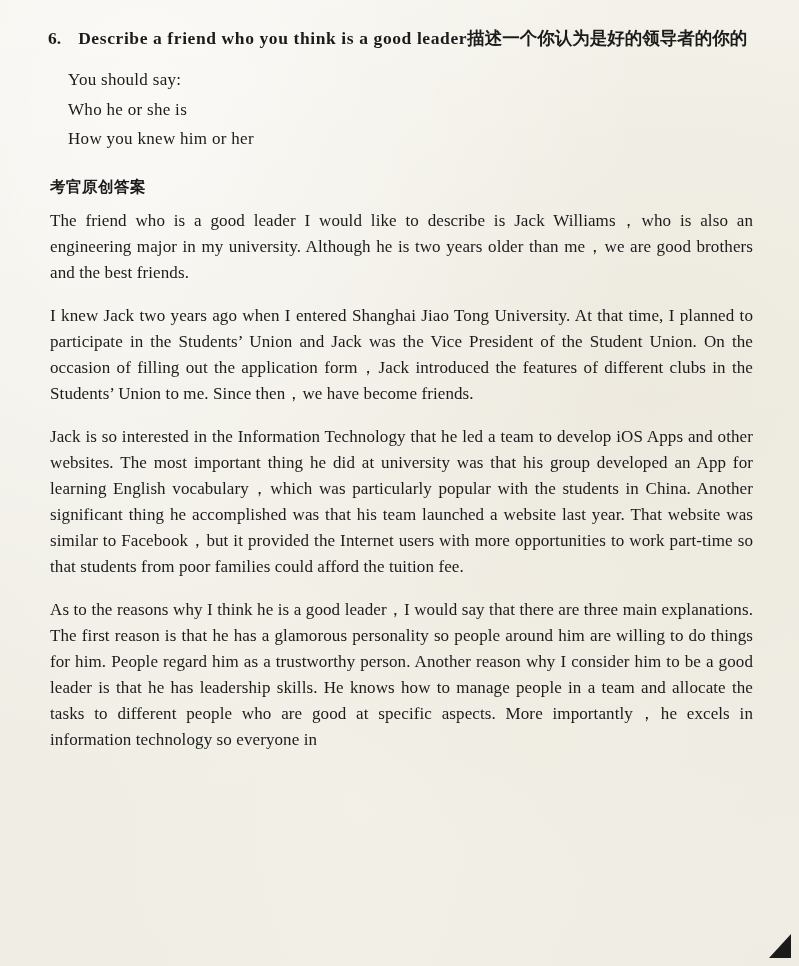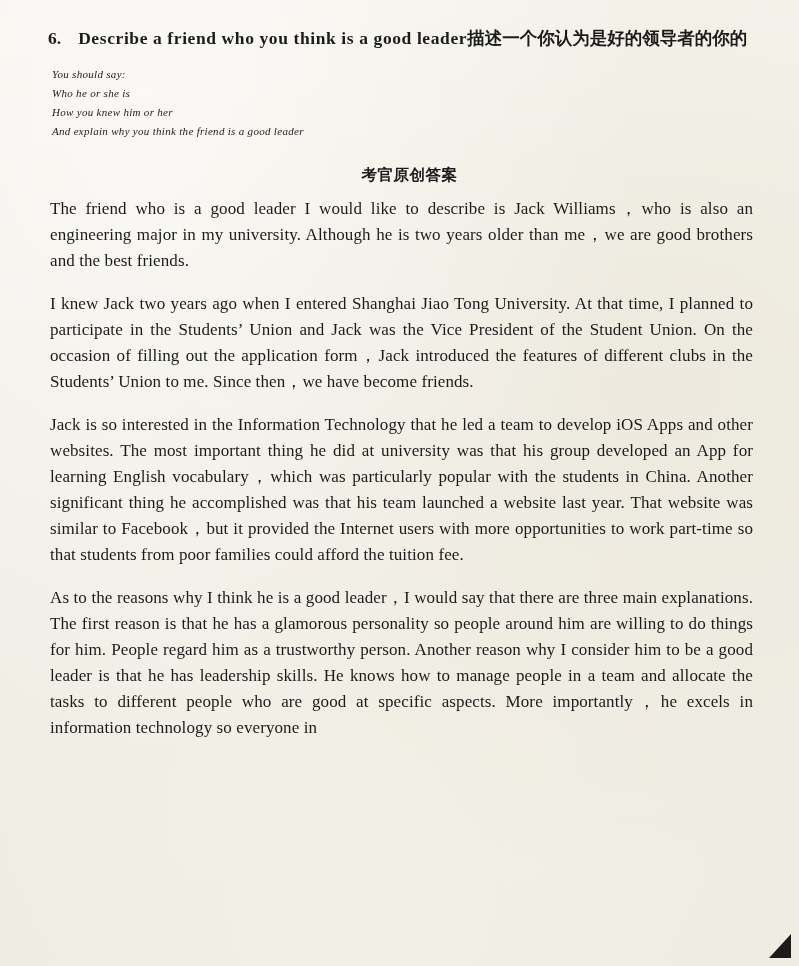--- a/index.html
+++ b/index.html
@@ -59,34 +59,33 @@
     letter-spacing: 0px;
     line-height: 1.45;
   }
 
   
   .say-list {
     margin: 14px 0 0 0;
     padding: 0 0 0 4px;
   }
   .say-line {
-    font-style: italic;
-    font-size: 11px;
+    font-size: 17px;
     line-height: 1.72;
     letter-spacing: 0.3px;
+    margin-left: 16px;
   }
 
   
   .answer-heading {
     margin: 24px 0 10px 2px;
     font-family: "DejaVu Sans", sans-serif;
     font-weight: bold;
     font-size: 15.5px;
     letter-spacing: 0.5px;
-    text-align: center;
   }
 
   
   .body-para {
     margin: 0 16px 17px 0;
     font-size: 17px;
     line-height: 1.53;
     text-align: justify;
     text-justify: inter-word;
     letter-spacing: 0.1px;
@@ -115,21 +114,20 @@
     <span class="prompt-num">6.</span>
     <span class="prompt-text">
       <span>Describe a friend who you think is a good leader</span><span class="cn">描述一个你认为是好的领导者的你的</span>
     </span>
   </div>
 
   <div class="say-list">
     <div class="say-line">You should say:</div>
     <div class="say-line">Who he or she is</div>
     <div class="say-line">How you knew him or her</div>
-    <div class="say-line">And explain why you think the friend is a good leader</div>
   </div>
 
   <div class="answer-heading">考官原创答案</div>
 
   <p class="body-para">The friend who is a good leader I would like to describe is Jack Williams，who is also an engineering major in my university. Although he is two years older than me，we are good brothers and the best friends.</p>
   <p class="body-para">I knew Jack two years ago when I entered Shanghai Jiao Tong University. At that time, I planned to participate in the Students’ Union and Jack was the Vice President of the Student Union. On the occasion of filling out the application form，Jack introduced the features of different clubs in the Students’ Union to me. Since then，we have become friends.</p>
   <p class="body-para">Jack is so interested in the Information Technology that he led a team to develop iOS Apps and other websites. The most important thing he did at university was that his group developed an App for learning English vocabulary，which was particularly popular with the students in China. Another significant thing he accomplished was that his team launched a website last year. That website was similar to Facebook，but it provided the Internet users with more opportunities to work part-time so that students from poor families could afford the tuition fee.</p>
   <p class="body-para">As to the reasons why I think he is a good leader，I would say that there are three main explanations. The first reason is that he has a glamorous personality so people around him are willing to do things for him. People regard him as a trustworthy person. Another reason why I consider him to be a good leader is that he has leadership skills. He knows how to manage people in a team and allocate the tasks to different people who are good at specific aspects. More importantly，he excels in information technology so everyone in</p>
 
 </div>

